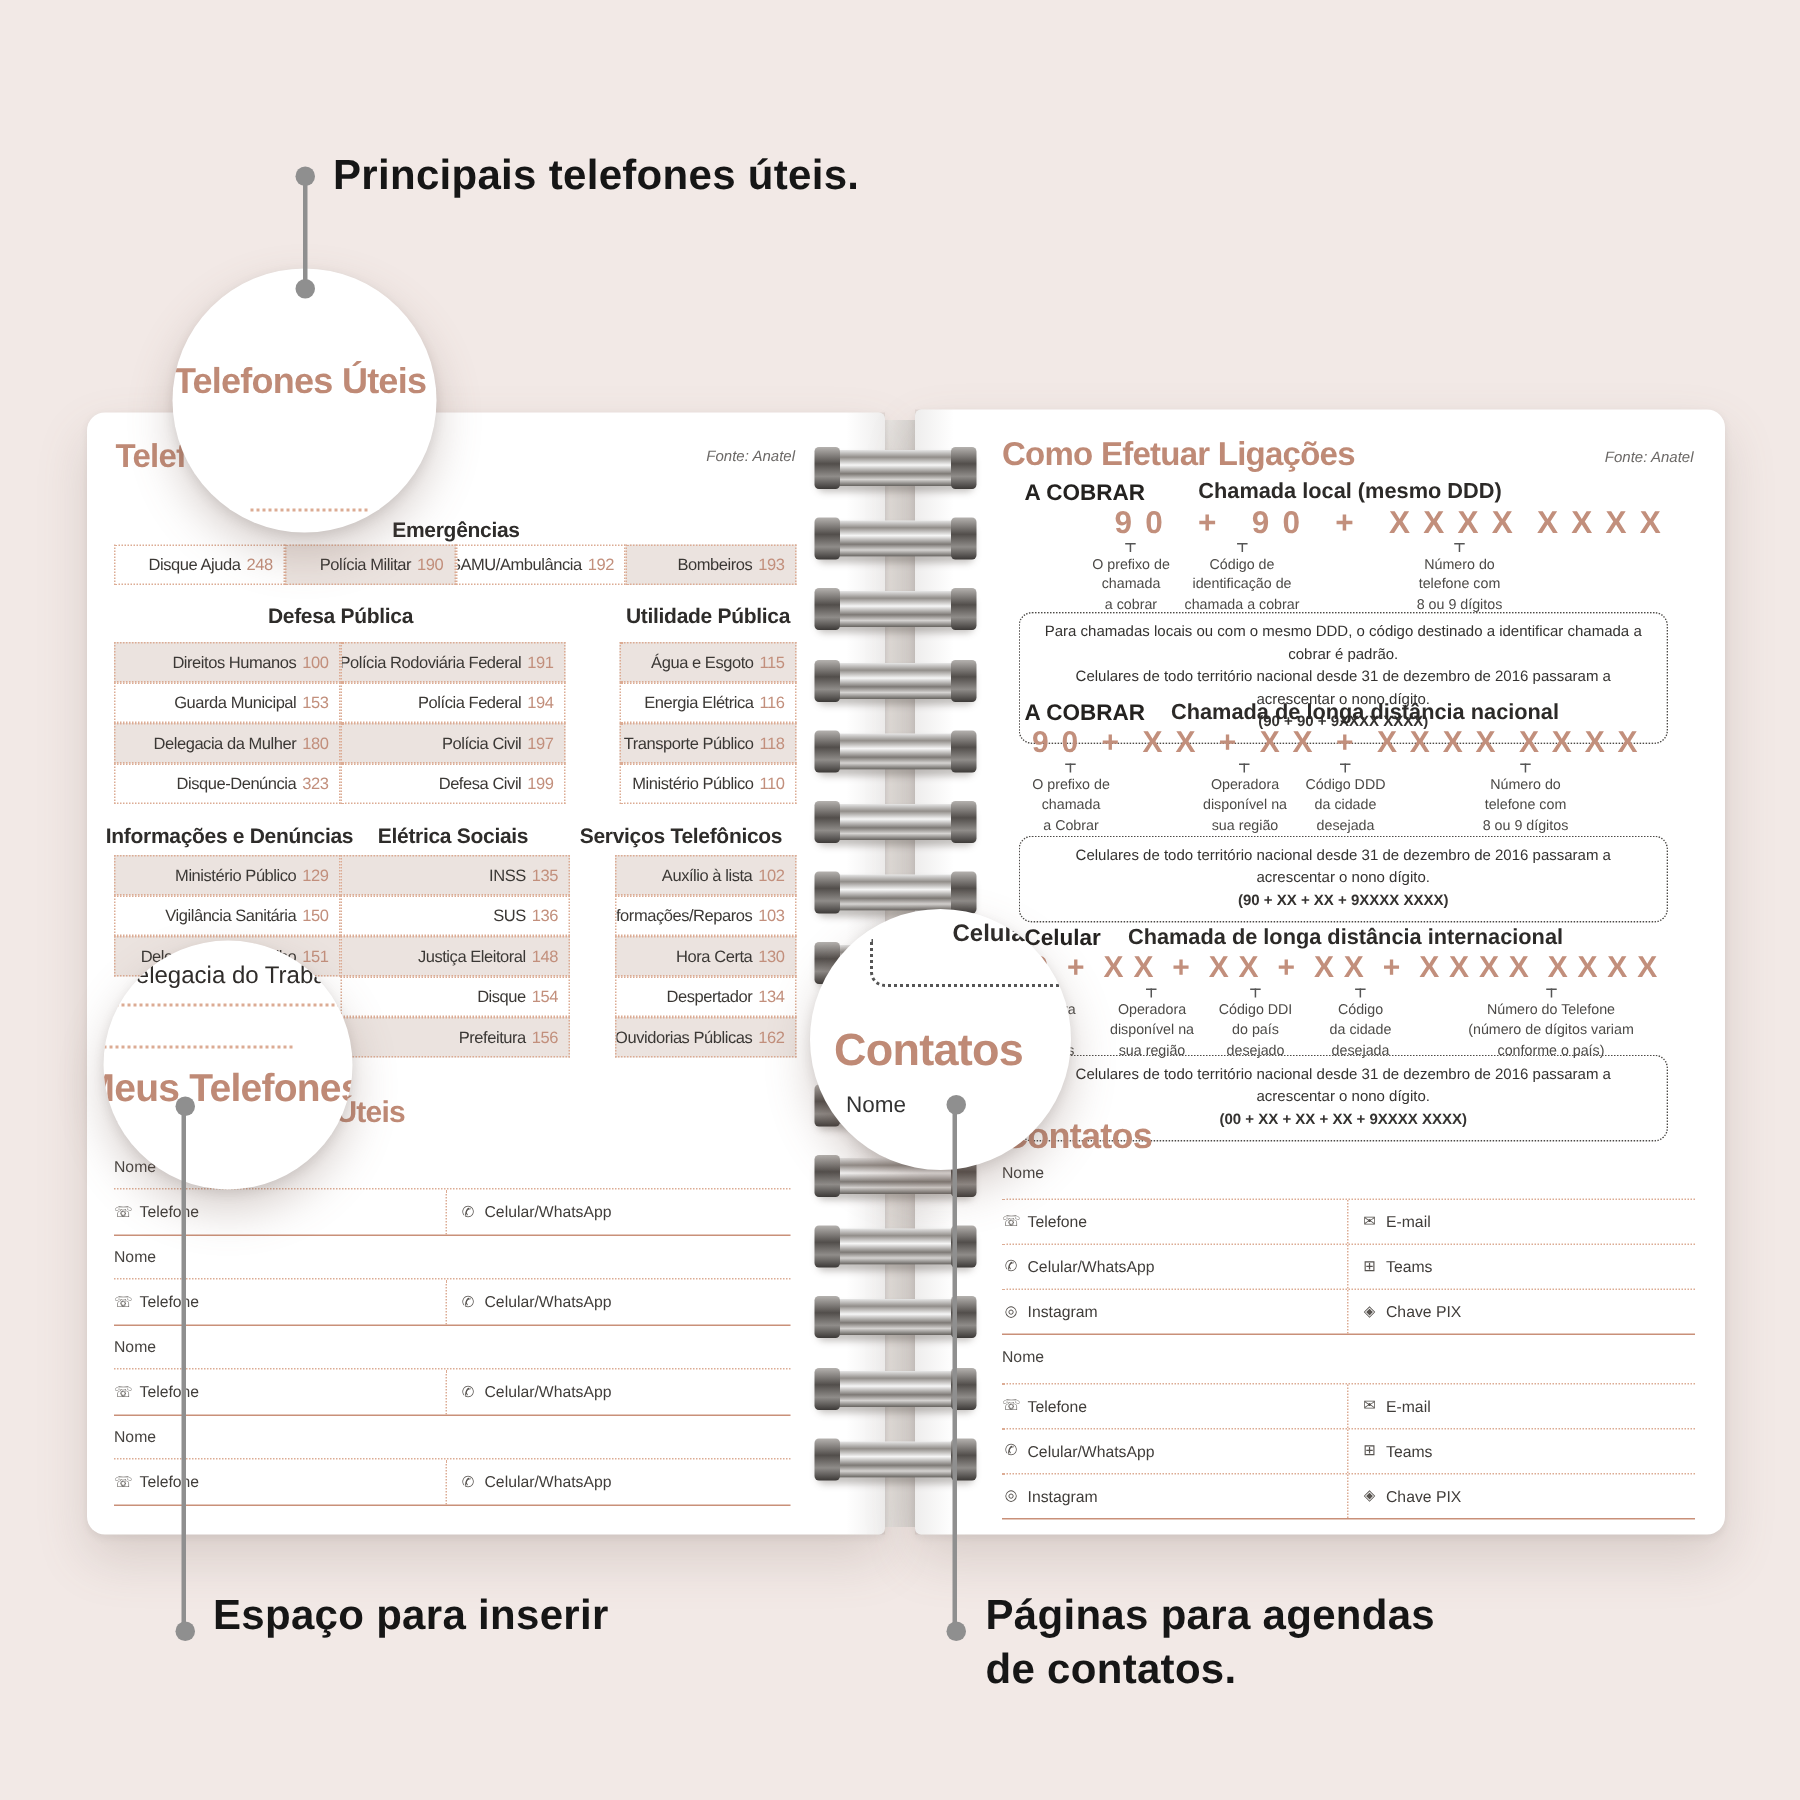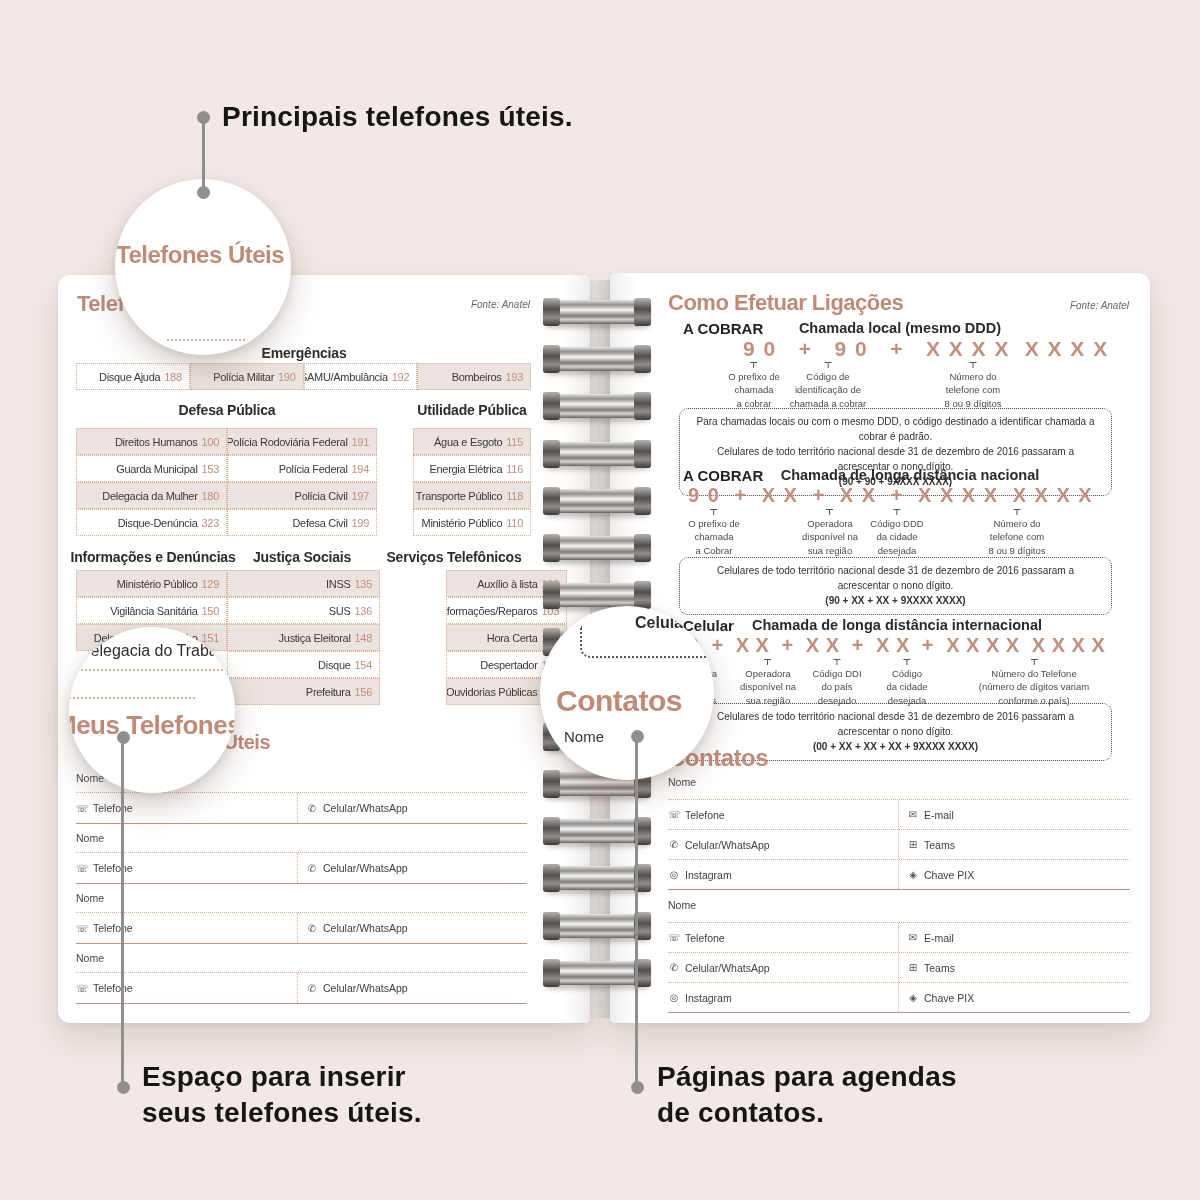--- a/index.html
+++ b/index.html
@@ -40,21 +40,21 @@
     color:#3b3835;white-space:nowrap;overflow:hidden;box-sizing:border-box;}
   .pcell .num{color:var(--num,#c28f7c);}
   .w1{width:151px;flex:none;}
   .fx{flex:1;}
   #emerg-row{left:18px;top:88px;width:455px;height:27px;display:flex;}
   #emerg-row .pcell{flex:1;}
   #defesa-table{left:18px;top:153px;width:301px;}
   #util-table{left:355px;top:153px;width:118px;}
   #info-table{left:18px;top:295px;width:151px;}
   #soc-table{left:169px;top:295px;width:153px;}
-  #tel-table{left:352px;top:295px;width:121px;margin-left:36px;}
+  #tel-table{left:352px;top:295px;width:121px;}
   .onecol .trow .pcell{flex:1;}
   
   #lp-form{left:18px;top:495px;width:451px;}
   .fblock{height:60px;position:relative;}
   .fnome{font-size:10.5px;color:#45423f;padding-top:2px;}
   .frow{position:absolute;left:0;right:0;top:22px;height:30px;display:flex;
     border-top:1px dotted var(--dot,#dcab93);border-bottom:1px solid var(--solid,#c99079);}
   .fcell{display:flex;align-items:center;gap:5px;font-size:10.5px;color:#403d3a;}
   .fcell.l{width:221px;}
   .fcell.r{flex:1;border-left:1px dotted var(--dot,#dcab93);padding-left:8px;}
@@ -135,21 +135,21 @@
   <div id="spine"></div>
 
   <div id="left-page" class="page">
     <div class="pg-title" style="left:19px;top:16px">Telefones Úteis</div>
     <div class="fonte" style="right:60px;top:24px">Fonte: Anatel</div>
 
     <div class="thead" style="left:146px;top:70px;width:200px">Emergências</div>
     <div id="emerg-row" class="abs">
         <div class="pcell">
           <span class="plabel">Disque Ajuda</span>
-          <span class="num">188</span>
+          <span class="num">248</span>
         </div>
         <div class="pcell beige">
           <span class="plabel">Polícia Militar</span>
           <span class="num">190</span>
         </div>
         <div class="pcell">
           <span class="plabel">SAMU/Ambulância</span>
           <span class="num">192</span>
         </div>
         <div class="pcell beige">
@@ -223,21 +223,21 @@
         </div>
         <div class="trow">
           <div class="pcell">
             <span class="plabel">Ministério Público</span>
             <span class="num">110</span>
           </div>
         </div>
       </div>
 
     <div class="thead" style="left:0;top:274px;width:190px">Informações e Denúncias</div>
-    <div class="thead" style="left:144px;top:274px;width:200px">Justiça Sociais</div>
+    <div class="thead" style="left:144px;top:274px;width:200px">Elétrica Sociais</div>
     <div class="thead" style="left:296px;top:274px;width:200px">Serviços Telefônicos</div>
     <div id="info-table" class="abs onecol">
         <div class="trow beige">
           <div class="pcell">
             <span class="plabel">Ministério Público</span>
             <span class="num">129</span>
           </div>
         </div>
         <div class="trow">
           <div class="pcell">
@@ -600,19 +600,18 @@
   <div class="aline" id="line-left"></div>
   <div class="adot" style="left:117px;top:731px"></div>
   <div class="adot" style="left:117px;top:1081px"></div>
   <div class="aline" id="line-right"></div>
   <div class="adot" style="left:631px;top:730px"></div>
   <div class="adot" style="left:631px;top:1081px"></div>
 
   <div class="antext" id="an-top">Principais telefones úteis.</div>
   <div class="antext" id="an-bl">
     <div>Espaço para inserir</div>
-    <div>seus telefones úteis.</div>
   </div>
   <div class="antext" id="an-br">
     <div>Páginas para agendas</div>
     <div>de contatos.</div>
   </div>
 </div>
 
 </body></html>

